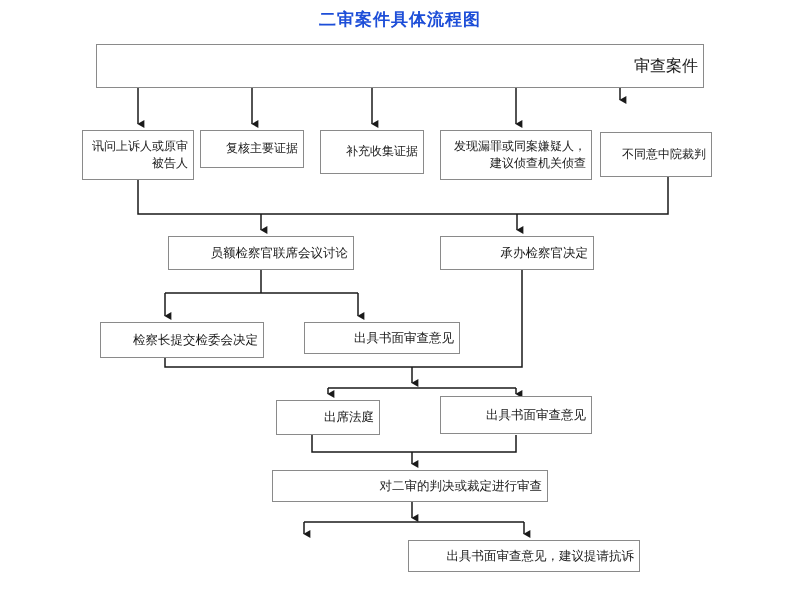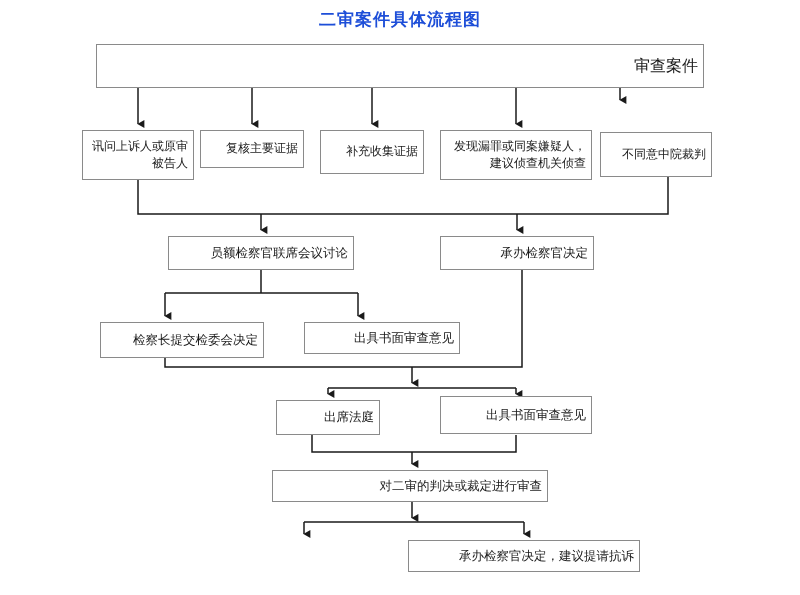--- a/index.html
+++ b/index.html
@@ -140,16 +140,16 @@
   <div class="node n-mid" style="left: 276px; top: 400px; width: 104px; height: 35px;">
     <span class="label">出席法庭</span>
   </div>
   <div class="node n-mid" style="left: 440px; top: 396px; width: 152px; height: 38px;">
     <span class="label">出具书面审查意见</span>
   </div>
   <div class="node n-mid" style="left: 272px; top: 470px; width: 276px; height: 32px;">
     <span class="label">对二审的判决或裁定进行审查</span>
   </div>
   <div class="node n-mid" style="left: 408px; top: 540px; width: 232px; height: 32px;">
-    <span class="label">承办检察官决定，建议提请抗诉</span>
+    <span class="label">出具书面审查意见，建议提请抗诉</span>
   </div>
 
 </div>
 
 </body></html>

